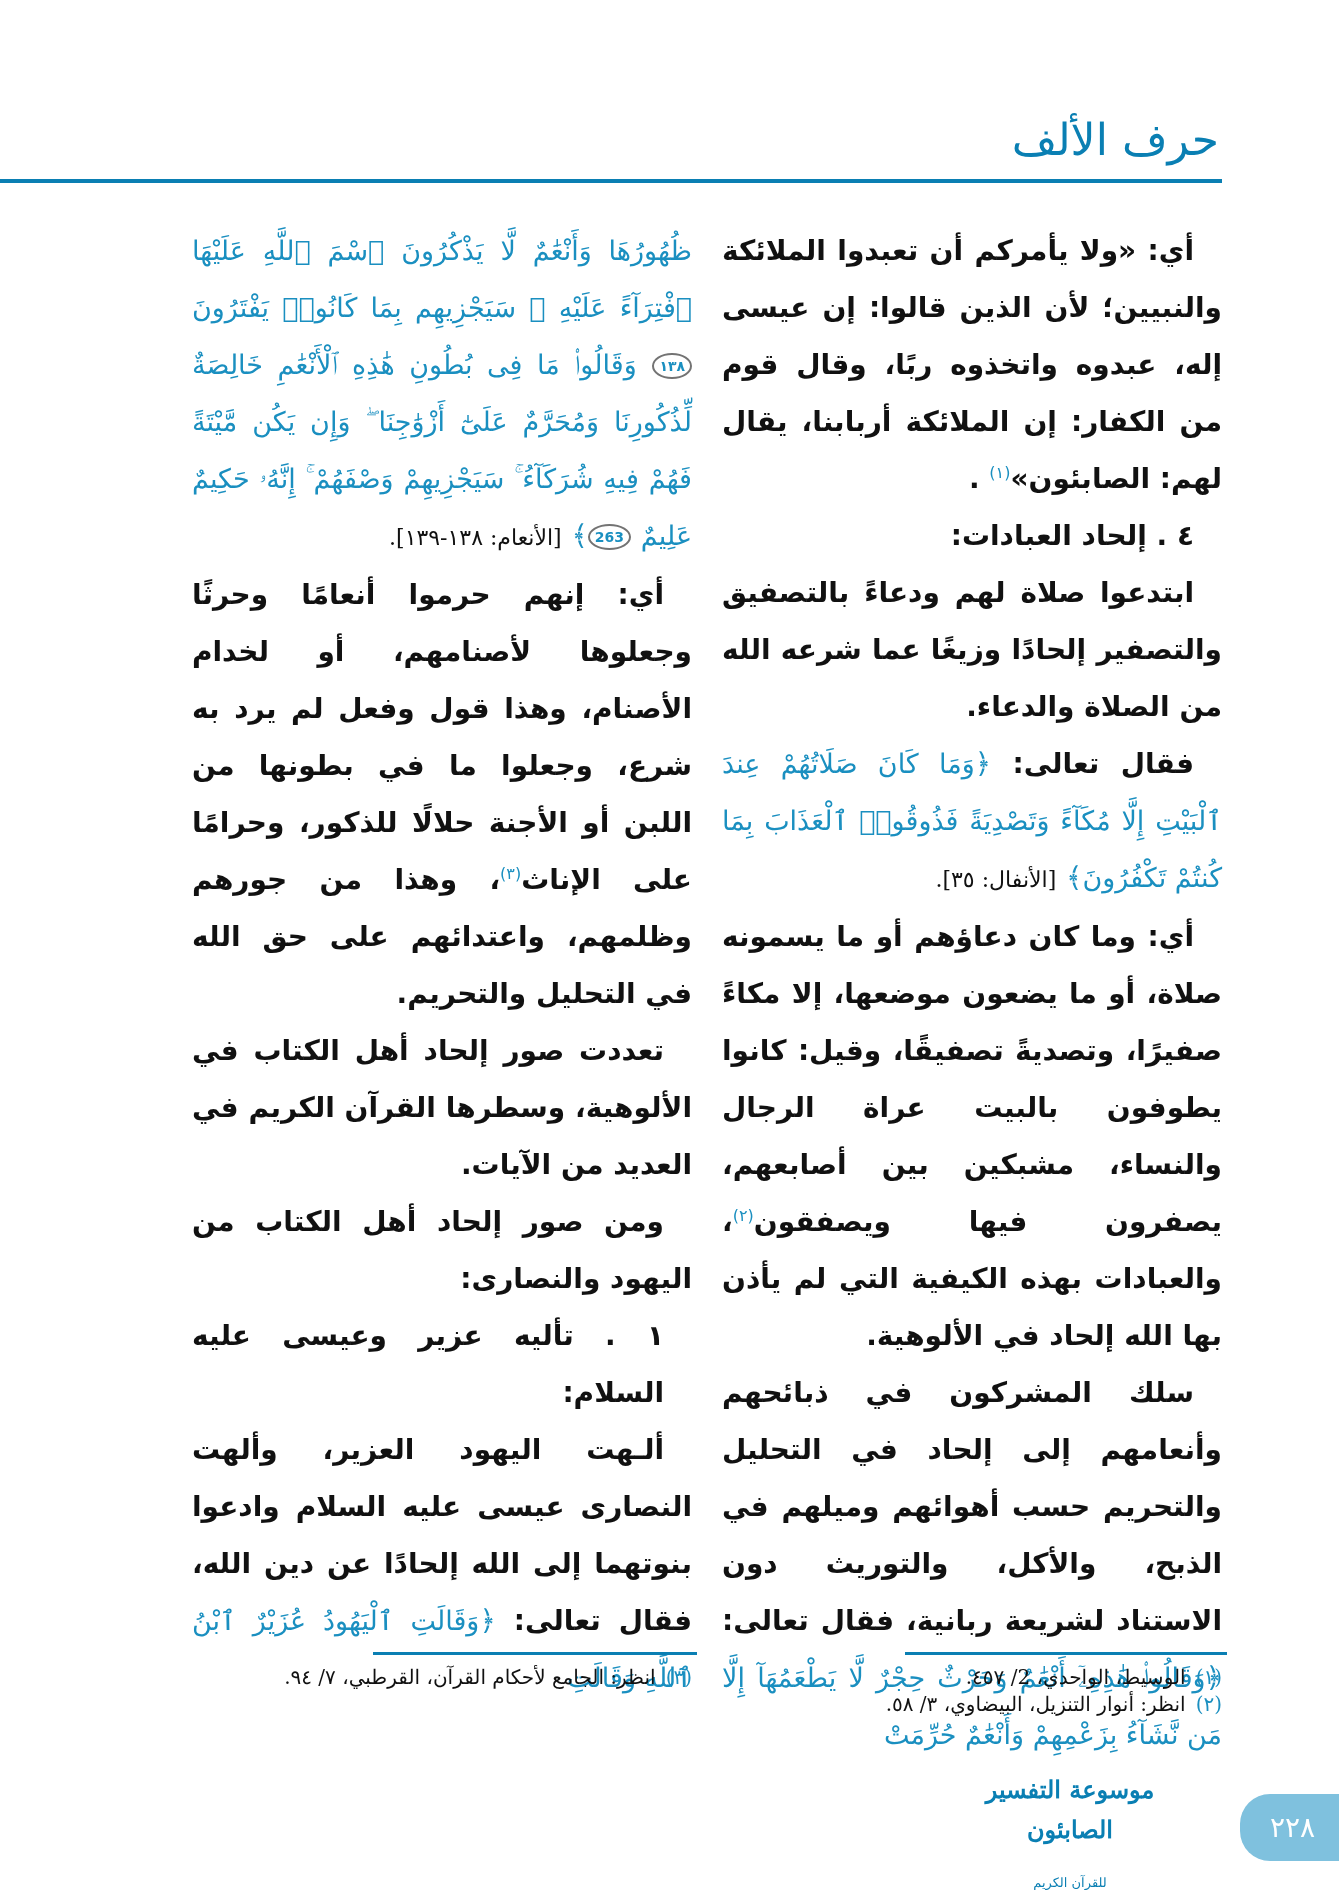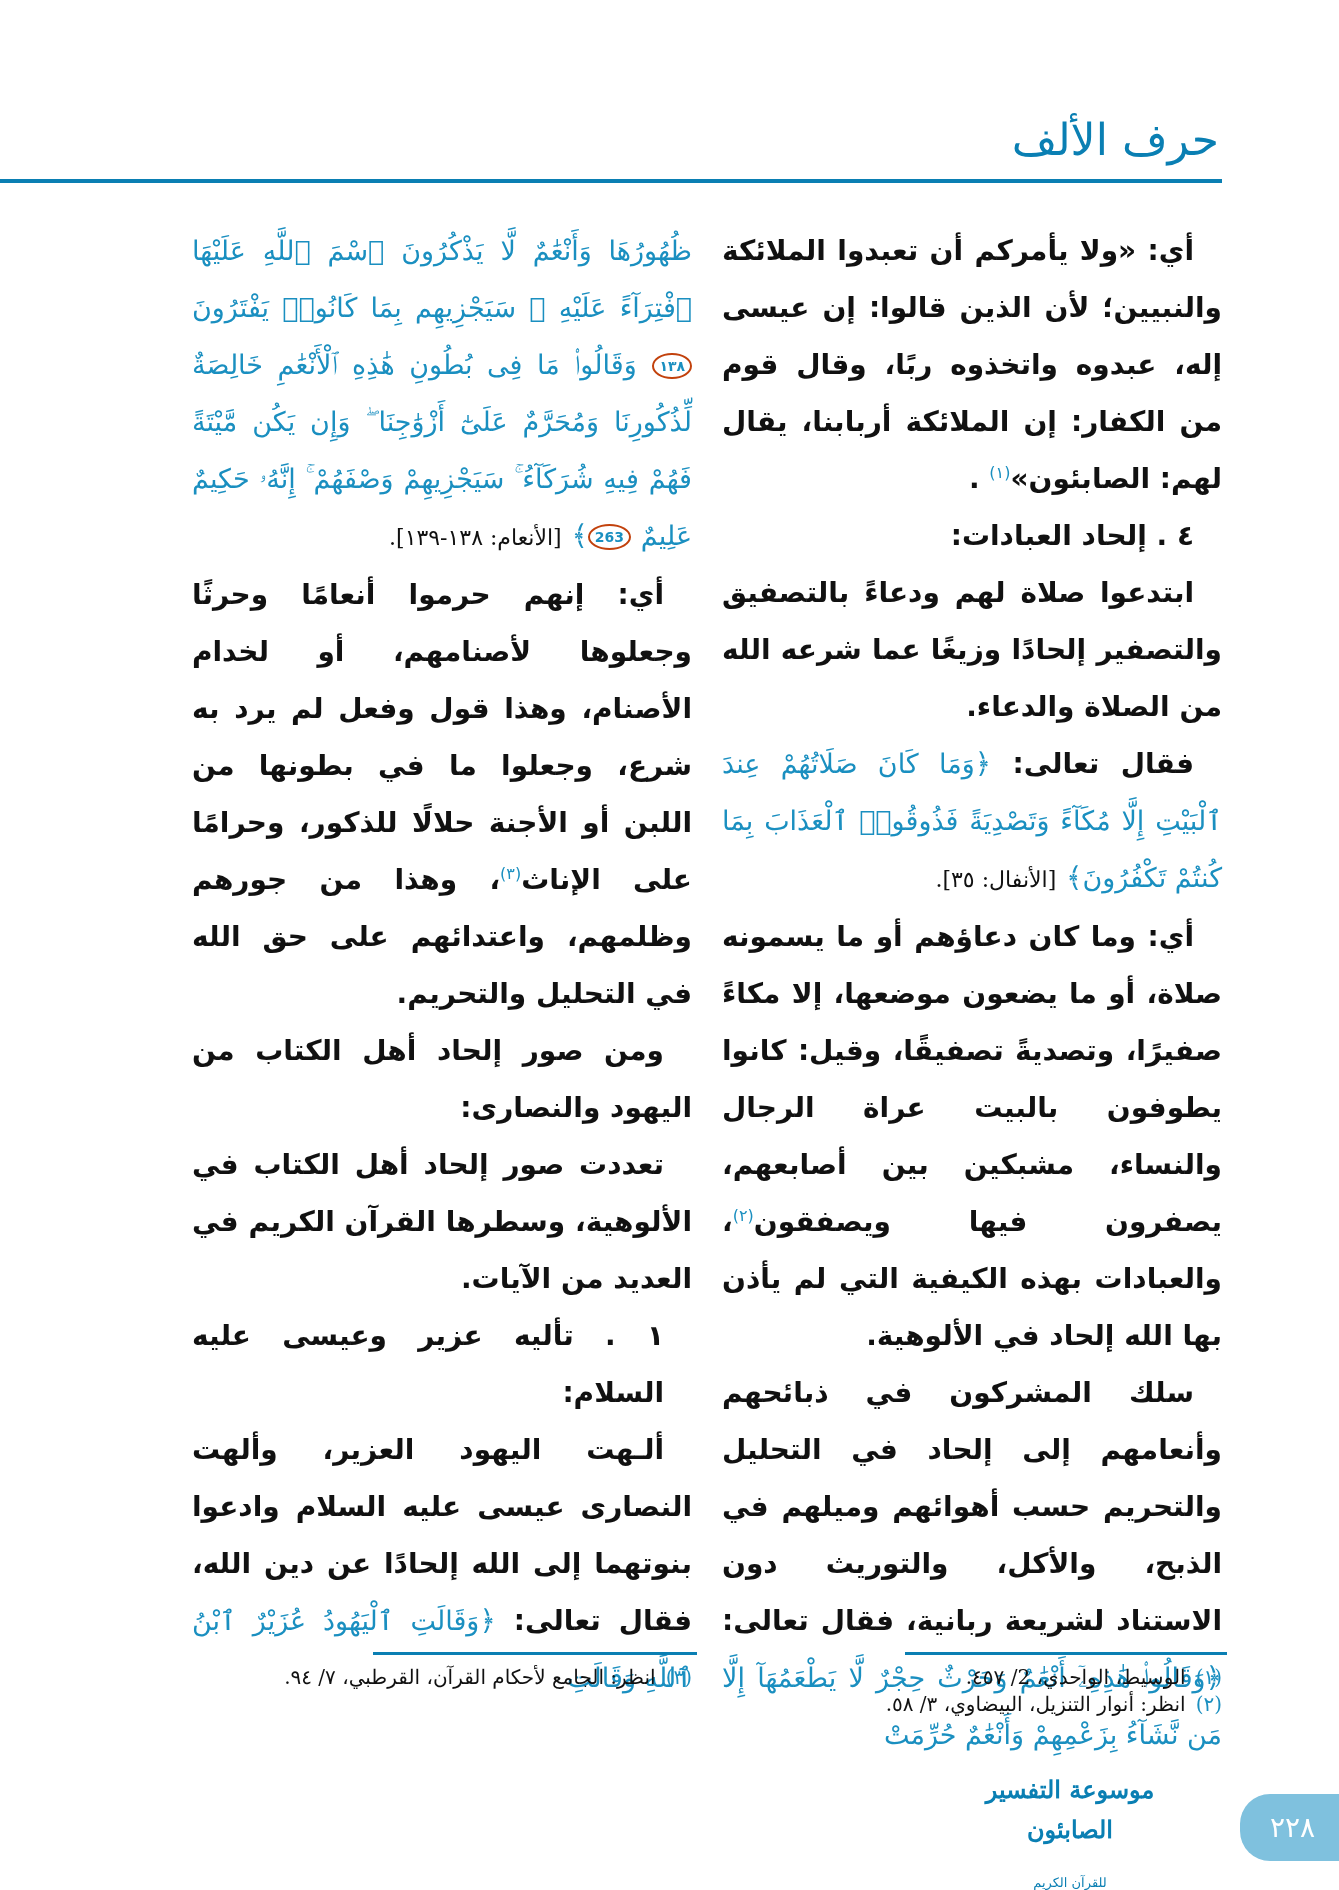--- a/index.html
+++ b/index.html
@@ -20,21 +20,21 @@
   }
   .col.right { left: 722px; }
   .col.left { left: 192px; }
   .col p { margin: 0; }
   .indent { text-indent: 28px; }
   .heading { padding-right: 28px; }
   .verse { color: #1a8fc0; font-family: "DejaVu Serif", serif; font-weight: normal; font-size: 27px; }
   .cite { font-weight: normal; font-family: "DejaVu Serif", serif; font-size: 22px; color: #111; }
   .fnref { color: #1a8fc0; font-size: 16px; vertical-align: super; font-weight: normal; line-height: 0; }
   .orn { color: #1a8fc0; font-weight: normal; }
-  .ayah { display: inline-block; border: 2px solid #c2410c; border-radius: 50%; font-size: 14px; padding: 2px 5px; line-height: 18px; color: #1a8fc0; vertical-align: middle; }
+  .ayah { display: inline-block; border: 2px solid #737373; border-radius: 50%; font-size: 14px; padding: 2px 5px; line-height: 18px; color: #1a8fc0; vertical-align: middle; }
   .fn-rule { position: absolute; top: 1652px; height: 3px; background: #0a7fb3; }
   .fn-rule.right { left: 905px; width: 322px; }
   .fn-rule.left { left: 373px; width: 324px; }
   .footnotes {
     position: absolute; top: 1664px; width: 500px; direction: rtl; text-align: right;
     font-family: "DejaVu Serif", serif; font-size: 20px; line-height: 27px; color: #111;
   }
   .footnotes.right { left: 722px; }
   .footnotes.left { left: 192px; }
   .fn-num { color: #1a8fc0; margin-left: 10px; }
@@ -80,22 +80,22 @@
   <p>
     <span class="verse">ظُهُورُهَا وَأَنْعَٰمٌ لَّا يَذْكُرُونَ ٱسْمَ ٱللَّهِ عَلَيْهَا ٱفْتِرَآءً عَلَيْهِ ۚ سَيَجْزِيهِم بِمَا كَانُوا۟ يَفْتَرُونَ</span>
     <span class="ayah">١٣٨</span>
     <span class="verse">وَقَالُوا۟ مَا فِى بُطُونِ هَٰذِهِ ٱلْأَنْعَٰمِ خَالِصَةٌ لِّذُكُورِنَا وَمُحَرَّمٌ عَلَىٰٓ أَزْوَٰجِنَا ۖ وَإِن يَكُن مَّيْتَةً فَهُمْ فِيهِ شُرَكَآءُ ۚ سَيَجْزِيهِمْ وَصْفَهُمْ ۚ إِنَّهُۥ حَكِيمٌ عَلِيمٌ</span>
     <span class="ayah">263</span><span class="orn">﴾</span>
     <span class="cite">[الأنعام: ١٣٨-١٣٩].</span>
   </p>
   <p class="indent">
     <span>أي: إنهم حرموا أنعامًا وحرثًا وجعلوها لأصنامهم، أو لخدام الأصنام، وهذا قول وفعل لم يرد به شرع، وجعلوا ما في بطونها من اللبن أو الأجنة حلالًا للذكور، وحرامًا على الإناث</span><span class="fnref">(٣)</span><span>، وهذا من جورهم وظلمهم، واعتدائهم على حق الله في التحليل والتحريم.</span>
   </p>
+  <p class="indent">تعددت صور إلحاد أهل الكتاب في الألوهية، وسطرها القرآن الكريم في العديد من الآيات.</p>
   <p class="indent">ومن صور إلحاد أهل الكتاب من اليهود والنصارى:</p>
-  <p class="indent">تعددت صور إلحاد أهل الكتاب في الألوهية، وسطرها القرآن الكريم في العديد من الآيات.</p>
   <p class="heading">١ . تأليه عزير وعيسى عليه السلام:</p>
   <p class="indent">
     <span>ألـهت اليهود العزير، وألهت النصارى عيسى عليه السلام وادعوا بنوتهما إلى الله إلحادًا عن دين الله، فقال تعالى:</span>
     <span class="orn">﴿</span><span class="verse">وَقَالَتِ ٱلْيَهُودُ عُزَيْرٌ ٱبْنُ ٱللَّهِ وَقَالَتِ</span>
   </p>
 </div>
 
 <div class="fn-rule right"></div>
 <div class="fn-rule left"></div>
 

